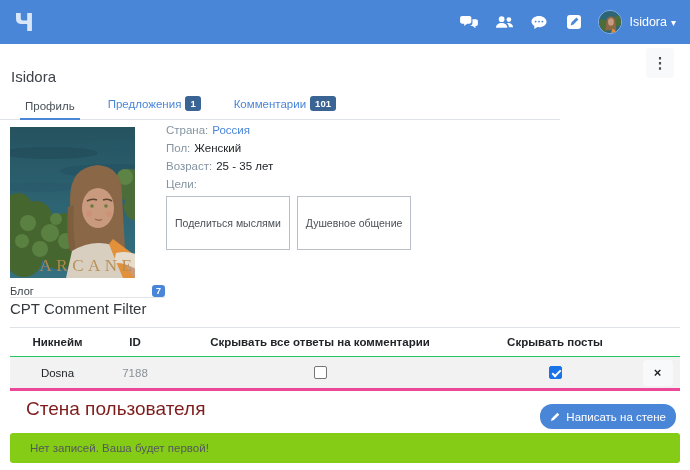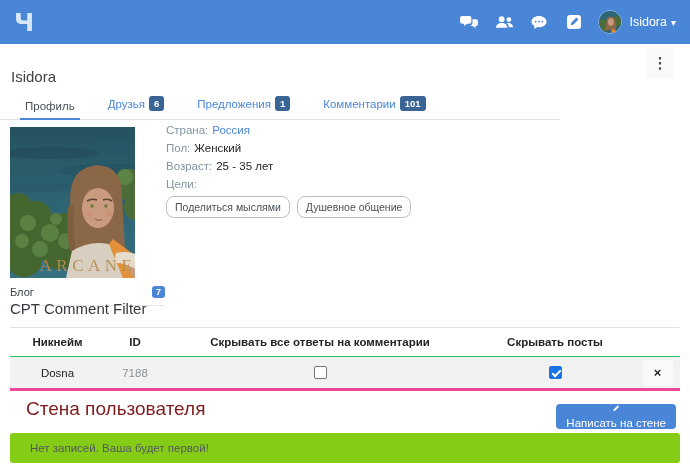--- a/index.html
+++ b/index.html
@@ -48,37 +48,37 @@
     content:""; position:absolute; left:0; right:0; bottom:-1px; height:2px; background:#4a86d8;
   }
   .badge {
     display:inline-block; background:#3a6494; color:#fff; font-size:9.5px; font-weight:bold;
     padding:2px 5px; border-radius:3px; margin-left:4px; position:relative; top:-1px;
   }
 
   
   .pimg { position:absolute; left:10px; top:127px; width:125px; height:151px; overflow:hidden; }
   .blog-row {
-    position:absolute; left:10px; top:278px; width:155px; height:28px;
-    display:flex; align-items:center; justify-content:space-between;
+    position:absolute; left:10px; top:278px; width:155px; height:20px;
+    display:flex; align-items:flex-end; justify-content:space-between;
     border-bottom:1px solid #e3e6e9; font-size:11px; color:#3c4248; cursor:pointer;
   }
   .blog-badge {
     background:#4a86d8; color:#fff; font-size:9px; font-weight:bold;
     padding:1px 4px; border-radius:3px;
   }
   .details { position:absolute; left:166px; top:124px; font-size:11.5px; }
   .drow { margin-bottom:6px; line-height:1.05; }
   .dlabel { color:#8494a2; }
   .dval { color:#212529; margin-left:4px; }
   .dlink { color:#4a86d8; margin-left:4px; cursor:pointer; text-decoration:none; }
   .goals { margin-top:4px; display:flex; gap:7px; }
   .goal-btn {
-    background:#fff; border:1px solid #b8bfc6; border-radius:8px; color:#495057;
-    font-size:10.5px; padding:4px 8px; font-family:inherit; cursor:default;
+    background:#fff; border:1px solid #b8bfc6; border-radius:0; color:#495057;
+    font-size:10.5px; padding:20px 8px; font-family:inherit; cursor:default;
   }
 
   
   .filter-title { position:absolute; left:10px; top:300px; font-size:15px; color:#35393d; }
   .ftable {
     position:absolute; left:10px; top:327px; width:670px;
     border-collapse:collapse; table-layout:fixed; font-size:11.5px;
   }
   .ftable th {
     border-top:1px solid #dee2e6; border-bottom:1px solid #22c55e;
@@ -100,23 +100,23 @@
   }
   .close-btn {
     width:30px; height:26px; background:#f8f9fa; border:none; border-radius:4px;
     font-size:13px; font-weight:bold; color:#212529; cursor:pointer; line-height:1;
   }
 
   
   .wall-title { position:absolute; left:26px; top:398px; font-size:19px; color:#7f1d1d; }
   .wall-btn {
     position:absolute; right:14px; top:404px; height:25px;
-    background:#4a86d8; border:none; border-radius:4px; color:#fff;
+    background:#4a86d8; border:none; border-radius:12px; color:#fff;
     font-size:11.5px; padding:0 10px; font-family:inherit; cursor:pointer;
-    display:flex; align-items:center; gap:5px;flex-direction:column;
+    display:flex; align-items:center; gap:5px;
   }
   .wall-empty {
     position:absolute; left:10px; top:433px; width:670px; height:30px;
     background:#84cc16; border-radius:3px; display:flex; align-items:center;
     padding-left:20px; font-size:11.5px; color:#55595d;
   }
 </style>
 </head>
 <body>
 
@@ -167,23 +167,20 @@
   <span class="caret">▾</span>
 </div>
 
 <button class="kebab">⋮</button>
 
 <div class="page-title">Isidora</div>
 
 <div class="tabs">
   <span class="tab active">
     <span>Профиль</span>
-  </span>
-  <span class="tab">
-    <span>Друзья</span><span class="badge">6</span>
   </span>
   <span class="tab">
     <span>Предложения</span><span class="badge">1</span>
   </span>
   <span class="tab">
     <span>Комментарии</span><span class="badge">101</span>
   </span>
 </div>
 
 <div class="pimg">

